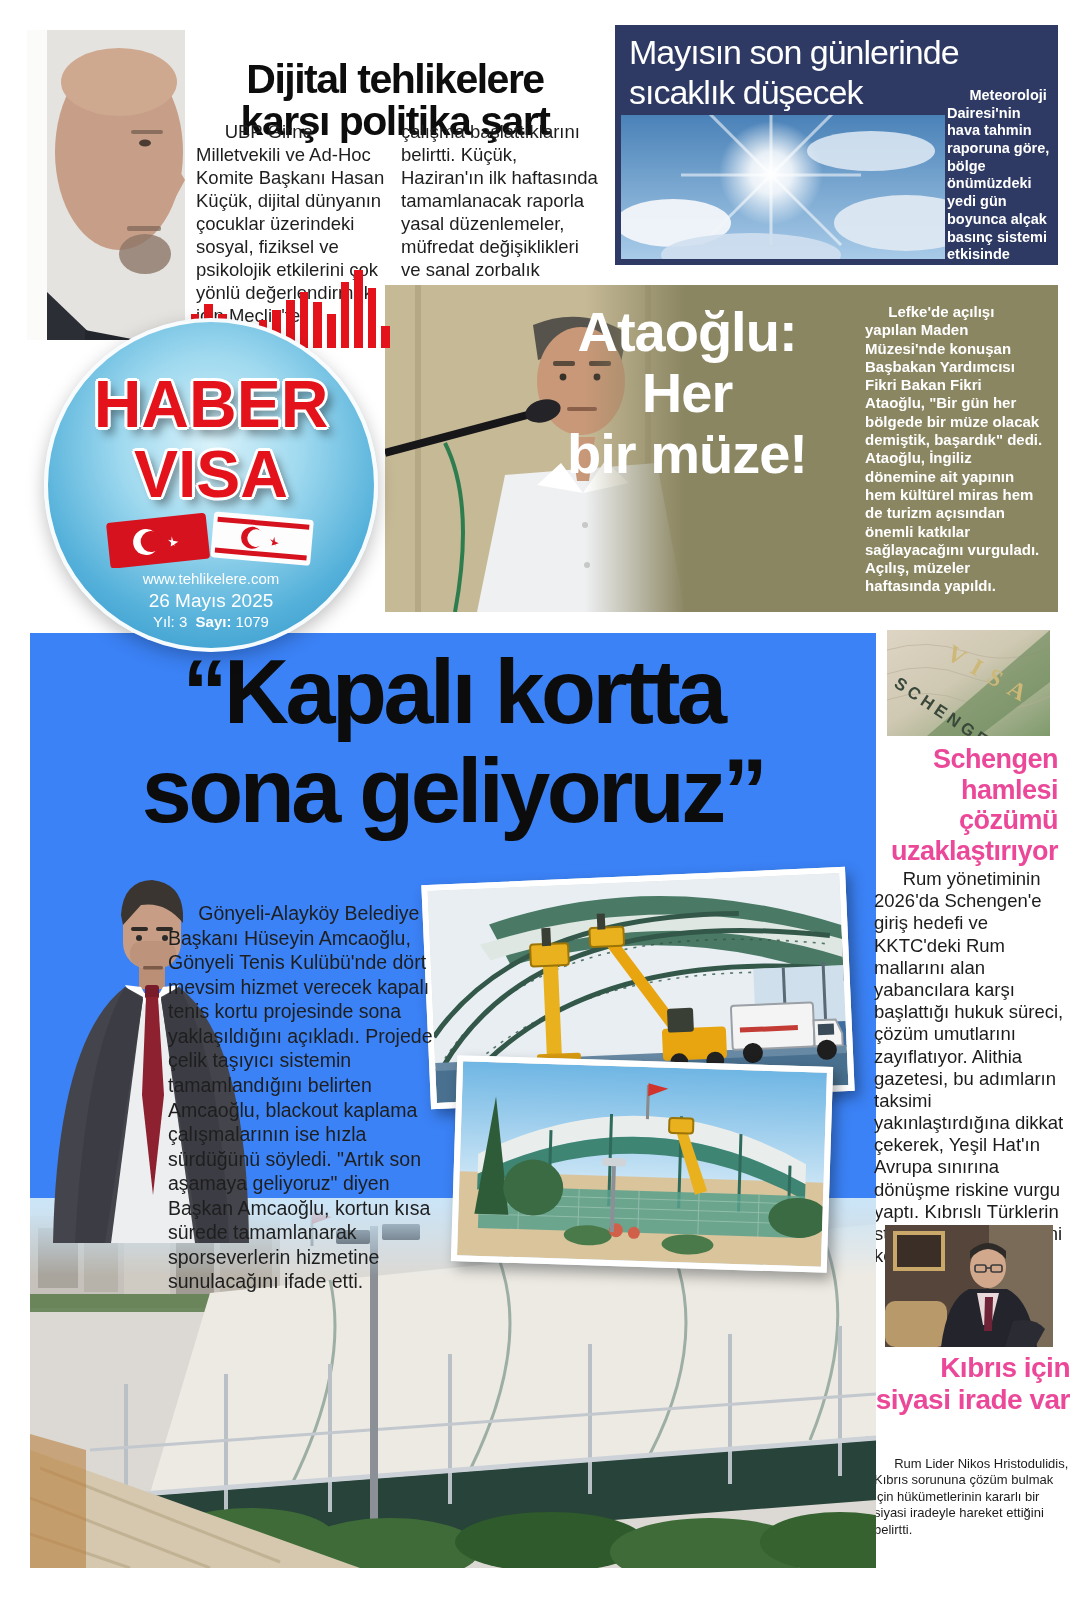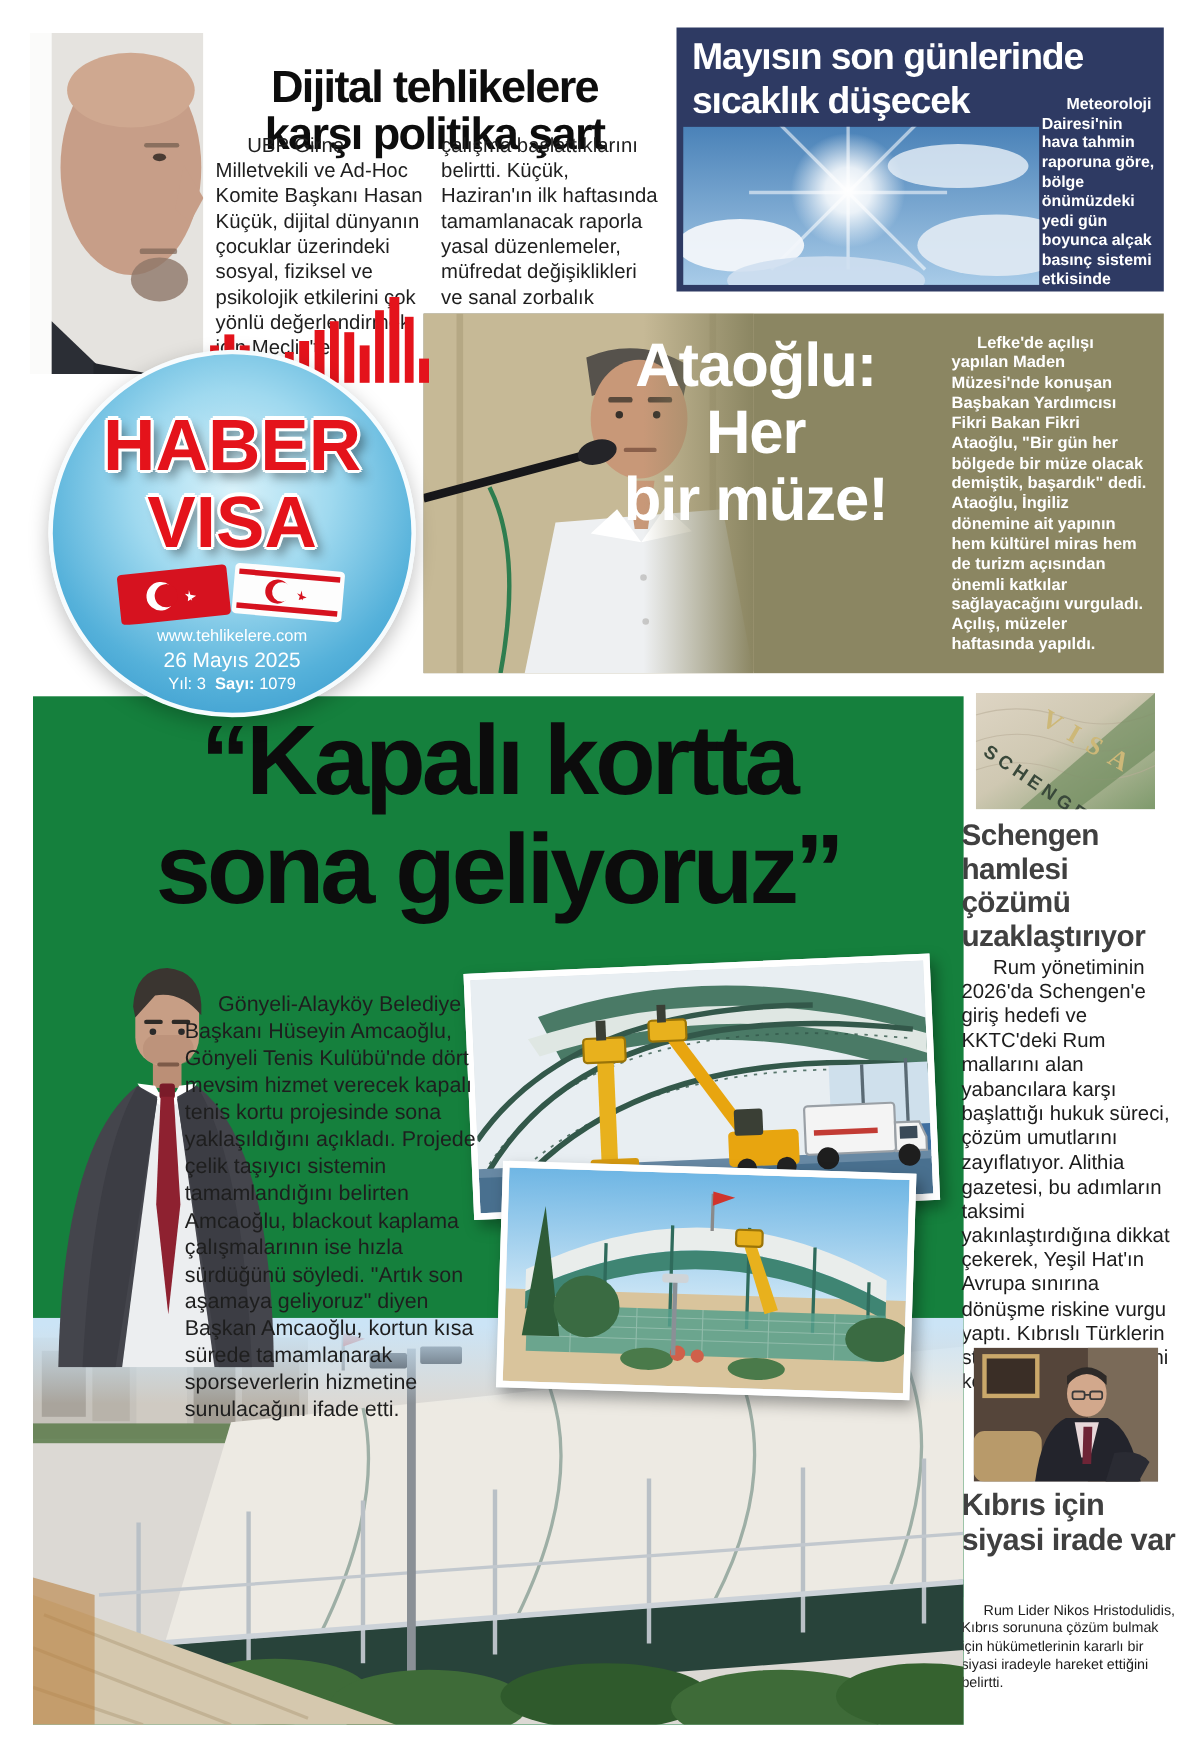--- a/index.html
+++ b/index.html
@@ -5,24 +5,24 @@
   html,body{margin:0;padding:0;background:#ffffff;}
   body{font-family:"Liberation Sans",sans-serif;color:#1c1c1c;}
   .page{position:relative;width:1076px;height:1600px;background:#fff;overflow:hidden;}
   .abs{position:absolute;}
   .photo-frame{border:6px solid #fff;box-shadow:5px 7px 14px rgba(0,0,0,.35);background:#dfe6ea;}
   .photo-frame svg{display:block;width:100%;height:100%;}
   svg{display:block;}
 
   
   .h-digital{font-size:41px;font-weight:bold;line-height:1.02;letter-spacing:-1.5px;color:#0d0d0d;text-align:center;margin-top:31px;}
-  .h-weather{font-size:34px;font-weight:bold;letter-spacing:-1px;color:#fff;line-height:1.1;}
+  .h-weather{font-size:34px;font-weight:normal;letter-spacing:-1px;color:#fff;line-height:1.1;}
   .h-museum{font-size:56px;font-weight:bold;color:#fff;line-height:1.09;text-align:center;letter-spacing:-1px;}
   .h-court{font-size:90px;font-weight:bold;color:#0c0c0c;line-height:1.1;letter-spacing:-3.5px;text-align:center;}
-  .h-side{font-size:27px;font-weight:bold;line-height:1.13;letter-spacing:-.5px;color:#404040;}
+  .h-side{font-size:27px;font-weight:bold;line-height:1.13;letter-spacing:-.5px;color:#ec4899;text-align:right;}
 
   
   .t-body{font-size:18.5px;line-height:1.24;color:#1e1e1e;}
   .t-body-lg{font-size:19.5px;line-height:1.26;color:#1e1e1e;}
   .t-ind{text-indent:1.55em;}
   .t-white-bold{font-size:14.5px;line-height:1.22;font-weight:bold;color:#fff;}
 
   
   .logo-circle{border-radius:50%;
     background:radial-gradient(circle at 50% 38%, #d9f2fa 0%, #9fd9ef 35%, #55b1da 68%, #2a8fc7 100%);
@@ -184,21 +184,21 @@
       </svg>
     </div>
     <div class="abs h-museum" style="left:150px;top:16px;width:304px;">
       <div>Ataoğlu:</div>
       <div>Her</div>
       <div>bir müze!</div>
     </div>
     <div class="abs t-white-bold t-ind" style="left:480px;top:18px;width:178px;font-size:15px;">Lefke'de açılışı yapılan Maden Müzesi'nde konuşan Başbakan Yardımcısı Fikri Bakan Fikri Ataoğlu, "Bir gün her bölgede bir müze olacak demiştik, başardık" dedi. Ataoğlu, İngiliz dönemine ait yapının hem kültürel miras hem de turizm açısından önemli katkılar sağlayacağını vurguladı. Açılış, müzeler haftasında yapıldı.</div>
   </div>
 
-  <div class="abs" style="left:30px;top:633px;width:846px;height:935px;background:#15803d;">
+  <div class="abs" style="left:30px;top:633px;width:846px;height:935px;background:#3b82f6;">
 
     <div class="abs h-court" style="left:0;top:10px;width:846px;z-index:5;">
       <div>“Kapalı kortta</div>
       <div>sona geliyoruz”</div>
     </div>
 
     <div class="abs aerial-fade" style="left:0;top:565px;width:846px;height:370px;overflow:hidden;z-index:1;">
       <svg viewBox="0 0 846 370">
         <rect width="846" height="370" fill="#dcd9d4"></rect>
         <g>

